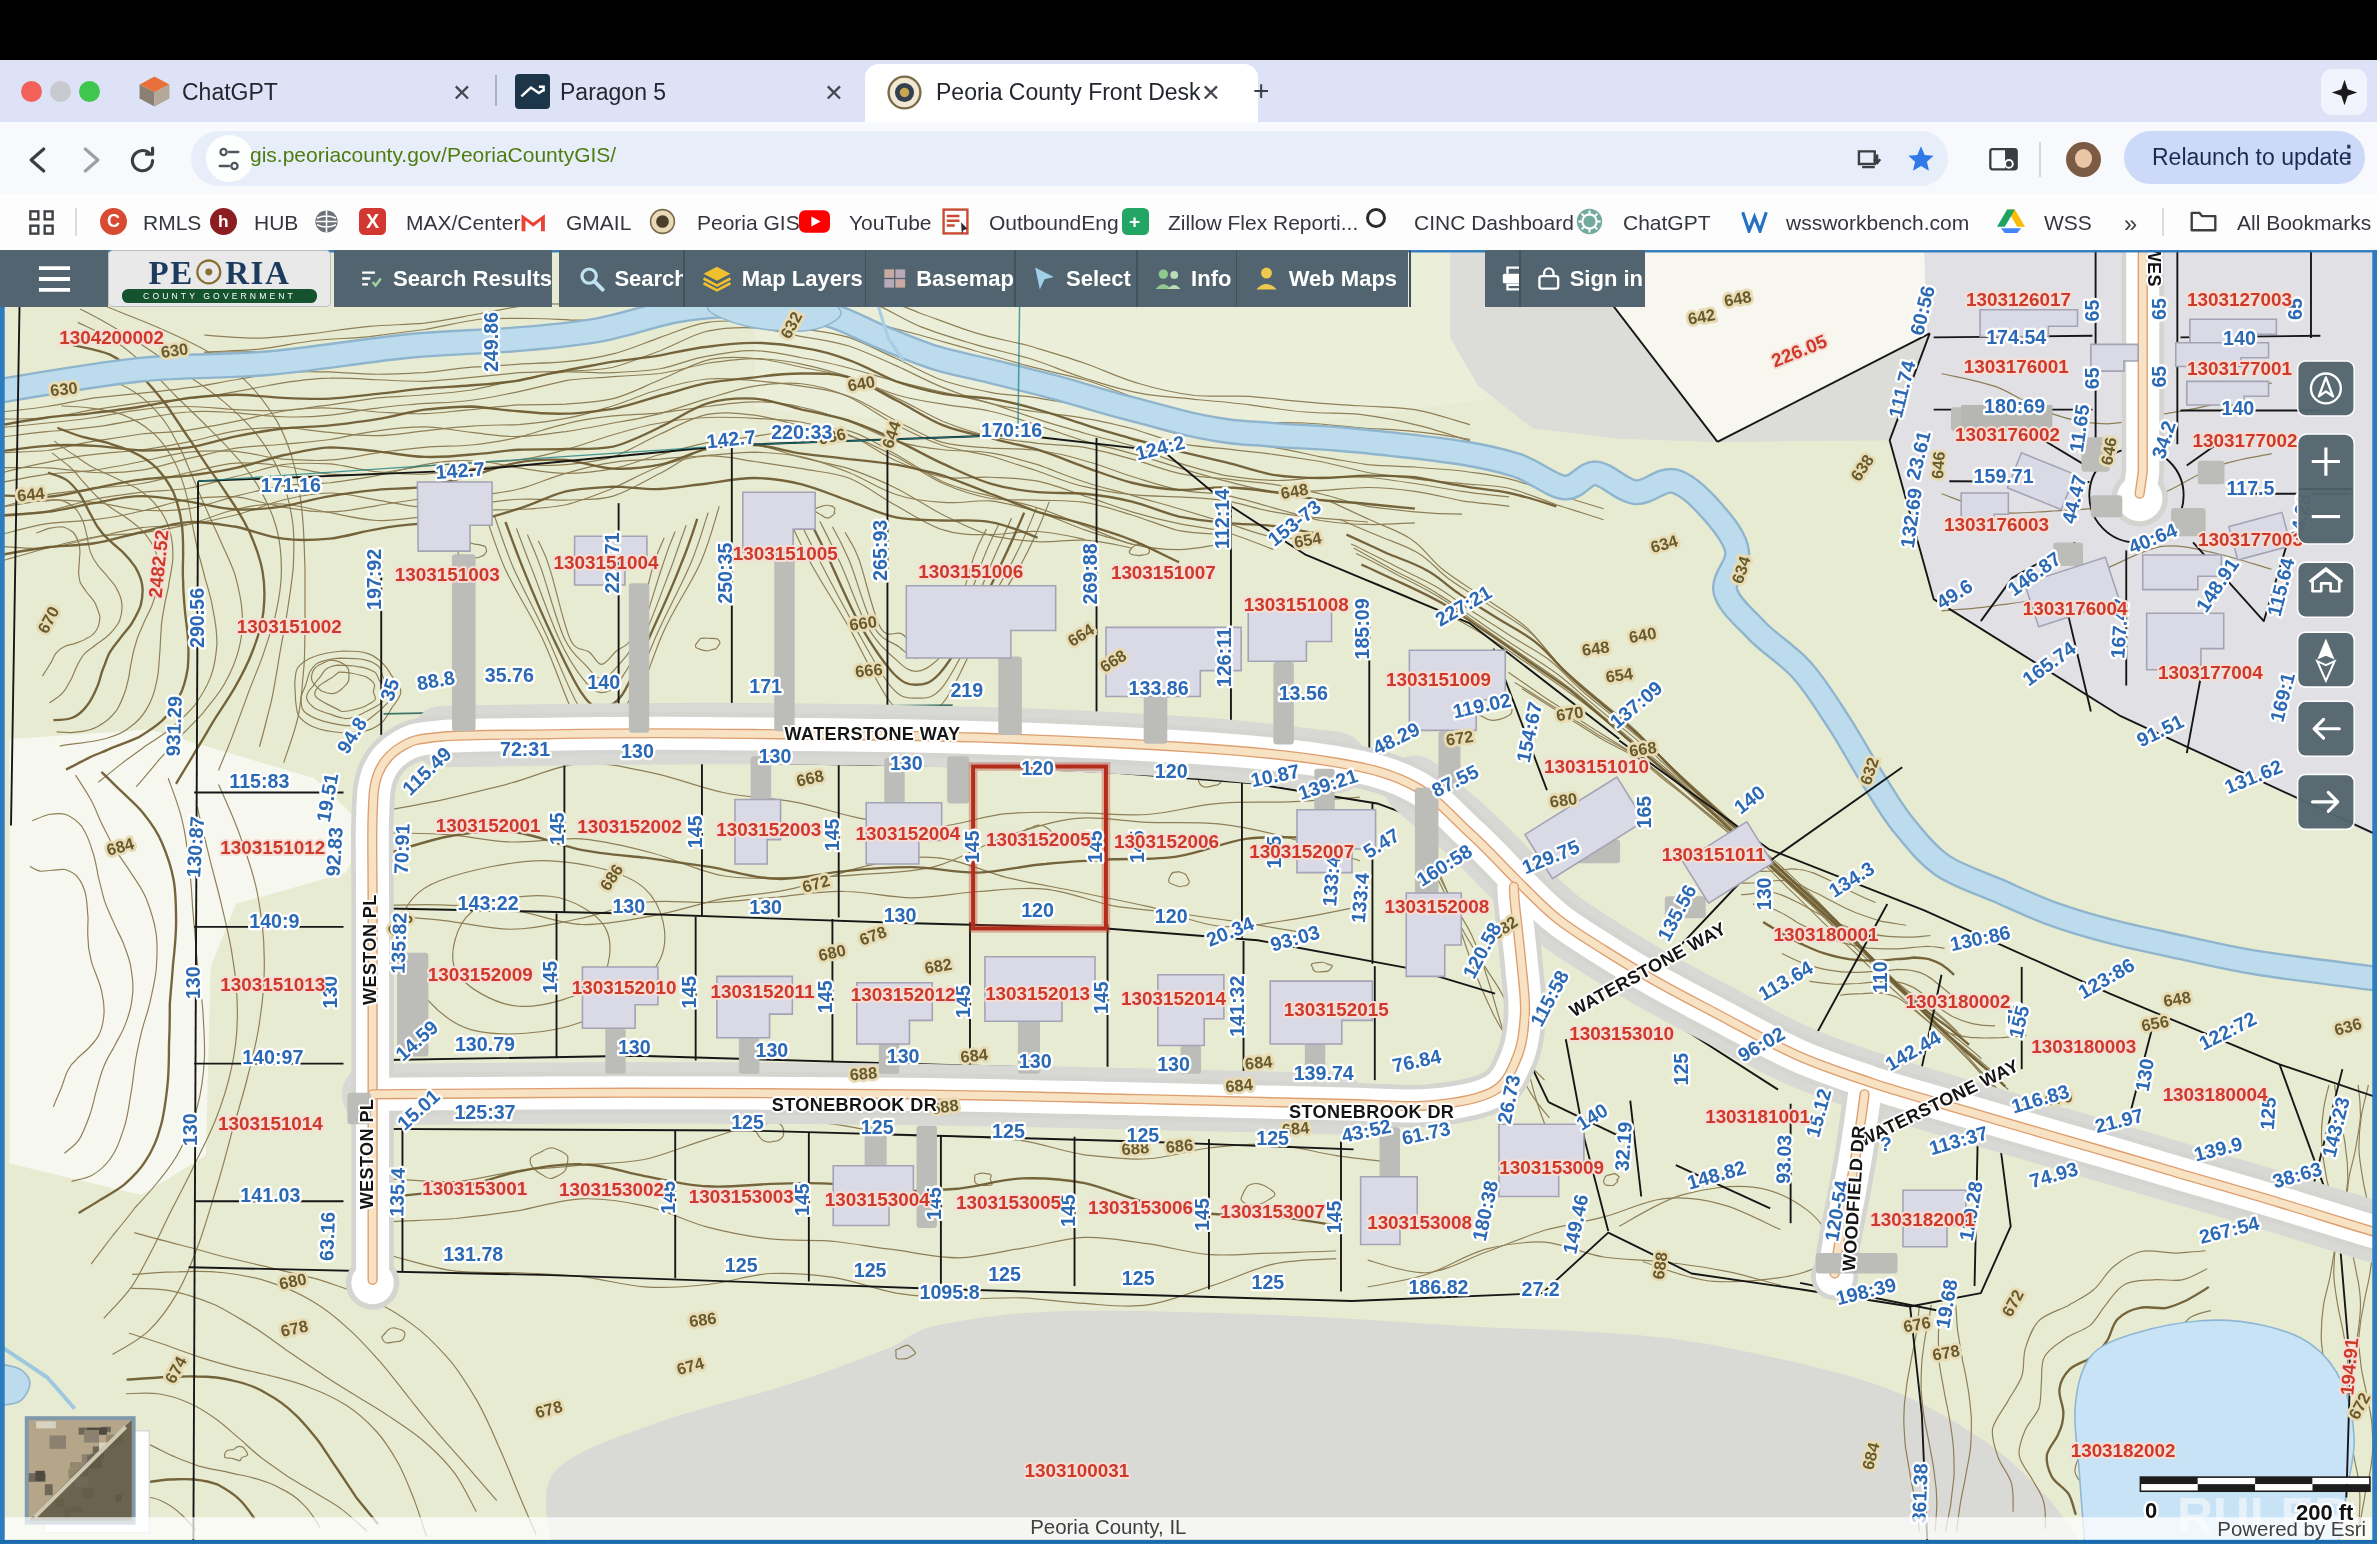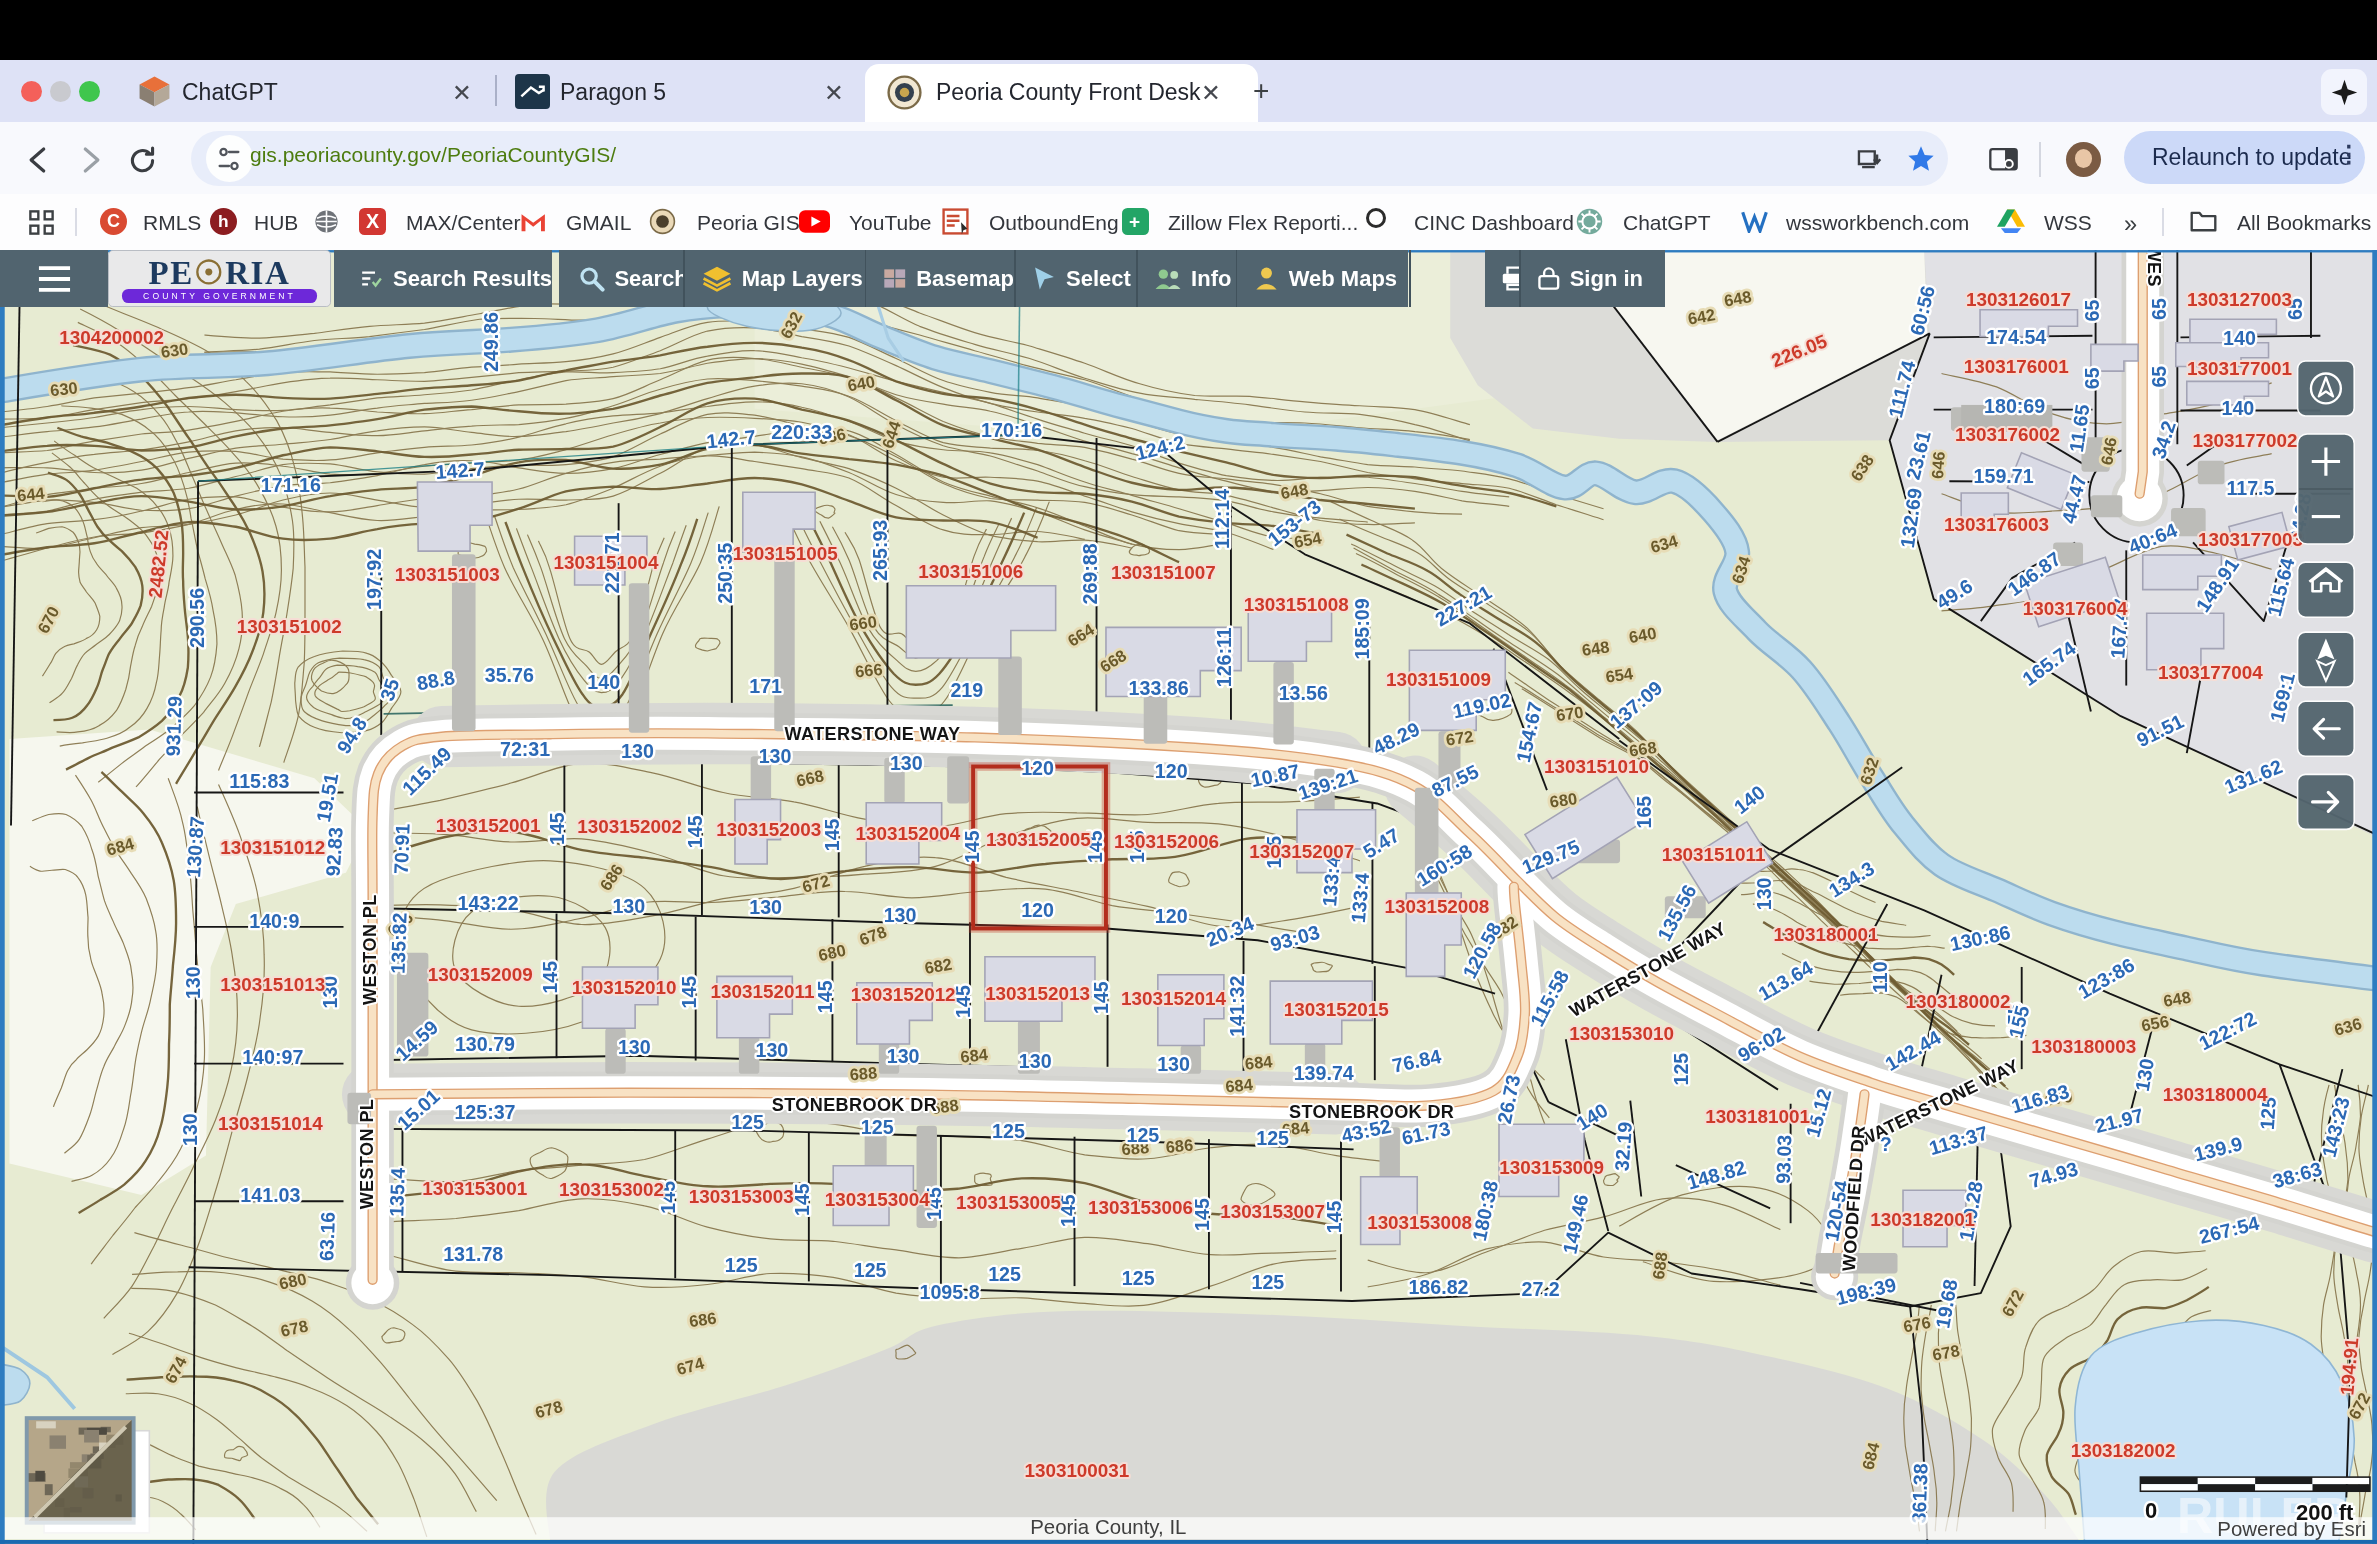--- a/index.html
+++ b/index.html
@@ -891,21 +891,21 @@
       <rect x="3018" y="318" width="6" height="1646" fill="#2e7cc0"></rect>
       <rect x="0" y="1959" width="3024" height="5" fill="#1a6ab0"></rect>
     </svg></div>
 <div class="hbtn" style="left:0;width:108px">
     <svg class="ic" style="margin-left:37px" width="35" height="28" viewBox="0 0 44 36">
       <path d="M2 4 h40 M2 18 h40 M2 32 h40" stroke="#fff" stroke-width="5"></path>
     </svg>
   </div>
 <div class="abs" style="left:108px;top:250px;width:223px;height:57px;background:#e9e9ea;border-radius:4.7px;border:0.8px solid #b9bdc4"></div>
 <div class="abs" style="left:108px;top:253px;width:223px;text-align:center;font-size:33px;font-weight:bold;color:#1d3a5f;font-family:'Liberation Serif',serif;letter-spacing:1.6px">PE<span style="color:#8a6f35">☉</span>RIA</div>
-<div class="abs" style="left:122px;top:289px;width:195px;height:14px;background:#6d28d9;border-radius:6.3px;color:#fff;font-size:8.6px;text-align:center;letter-spacing:3.1px;line-height:14px">COUNTY GOVERNMENT</div>
+<div class="abs" style="left:122px;top:289px;width:195px;height:14px;background:#14532d;border-radius:6.3px;color:#fff;font-size:8.6px;text-align:center;letter-spacing:3.1px;line-height:14px">COUNTY GOVERNMENT</div>
 <div class="hbtn" style="left:334px;width:218px"><svg class="ic" style="margin-left:27px;margin-right:11px" width="28" height="25" viewBox="0 0 36 32">
       <path d="M2 6 h22 M2 16 h14 M2 26 h10" stroke="#fff" stroke-width="4"></path>
       <path d="M20 22 l5 6 9-12" stroke="#9fd49f" stroke-width="4" fill="none"></path>
     </svg>Search Results</div>
 <div class="hbtn" style="left:559px;width:140px"><svg class="ic" style="margin-left:19px;margin-right:9.4px" width="27" height="27" viewBox="0 0 34 34">
       <circle cx="14" cy="14" r="9" fill="none" stroke="#bfe3f2" stroke-width="4"></circle>
       <path d="M21 21 L31 31" stroke="#bfe3f2" stroke-width="5" stroke-linecap="round"></path>
     </svg>Search</div>
 <div class="hsep" style="left:683px"></div>
 <div class="hbtn" style="left:685px;width:180px"><svg class="ic" style="margin-left:17.3px;margin-right:9.4px" width="30" height="27" viewBox="0 0 38 34">
@@ -934,16 +934,16 @@
 <div class="hbtn" style="left:1237px;width:171px"><svg class="ic" style="margin-left:17.3px;margin-right:9.4px" width="25" height="25" viewBox="0 0 32 32">
       <circle cx="16" cy="9" r="7" fill="#eec84f"></circle>
       <path d="M3 30 q13 -14 26 0 Z" fill="#eec84f"></path>
     </svg>Web Maps</div>
 <div class="hsep" style="left:1409px"></div>
 <div class="hbtn" style="left:1485px;width:120px"><svg class="ic" style="margin-left:15.7px;margin-right:9.4px" width="27" height="25" viewBox="0 0 34 32">
       <path d="M8 10 V2 h18 v8 M8 24 h18 v6 H8 Z" fill="none" stroke="#fff" stroke-width="3"></path>
       <rect x="2" y="10" width="30" height="12" rx="2" fill="#fff"></rect>
     </svg>Print</div>
 <div class="hsep" style="left:1519px"></div>
-<div class="hbtn" style="left:1521px;width:144px"><svg class="ic" style="margin-left:15.7px;margin-right:9.4px" width="23.6" height="25" viewBox="0 0 30 32">
+<div class="hbtn" style="left:1521px;width:124px"><svg class="ic" style="margin-left:15.7px;margin-right:9.4px" width="23.6" height="25" viewBox="0 0 30 32">
       <rect x="3" y="13" width="24" height="16" rx="3" fill="none" stroke="#fff" stroke-width="3"></rect>
       <path d="M9 13 V9 a6 6 0 0 1 12 0 v4" fill="none" stroke="#fff" stroke-width="3"></path>
     </svg>Sign in</div>
 
 </body></html>

